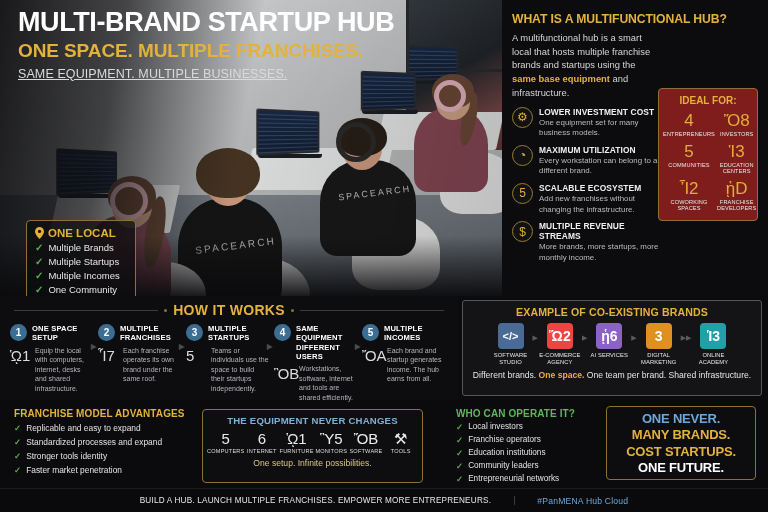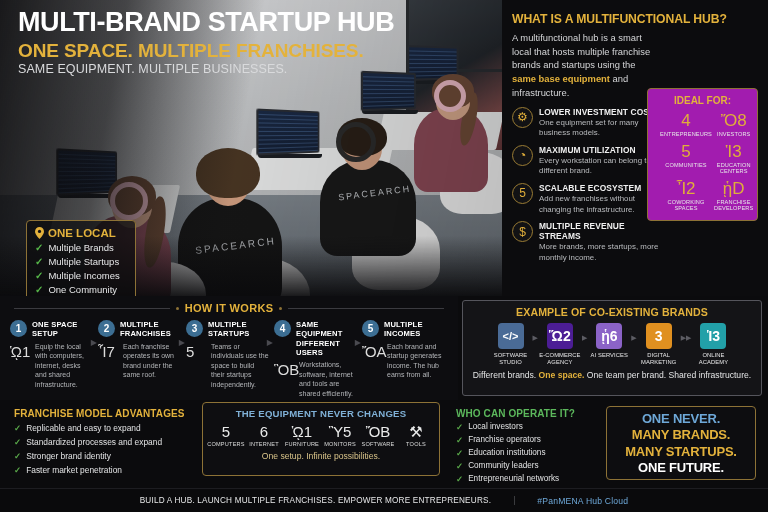--- a/index.html
+++ b/index.html
@@ -82,21 +82,21 @@
   .pD .chair{ left:440px; top:152px; width:74px; height:62px; }
 
   .hero-shade{ position:absolute; inset:0;
      background:linear-gradient(100deg,rgba(10,10,12,.93) 0%,rgba(12,12,14,.72) 22%,rgba(0,0,0,.08) 46%,rgba(0,0,0,.22) 100%); }
   .hero-bottom{ position:absolute; left:0; bottom:0; width:100%; height:60px;
      background:linear-gradient(180deg,rgba(10,10,12,0),rgba(10,10,12,.92)); }
 
   .titles { position:absolute; left:18px; top:8px; z-index:6; }
   .t1 { font-size:27px; font-weight:bold; letter-spacing:-.4px; color:#fff; line-height:1.06;}
   .t2 { font-size:19px; font-weight:bold; color:#e3b23c; margin-top:3px; letter-spacing:-.1px;}
-  .t3 { font-size:12.5px; color:#d9dadc; letter-spacing:.1px;}
+  .t3 { font-size:12.5px; color:#d9dadc; margin-top:5px; letter-spacing:.1px;text-decoration:underline;}
 
   .onelocal { position:absolute; left:26px; top:220px; width:110px; z-index:7;
      background:rgba(12,12,14,.72); border:1px solid #8d7236; border-radius:4px; padding:6px 8px 7px; }
   .ol-head { display:flex; align-items:center; gap:4px; color:#e3b23c; font-weight:bold; font-size:11.5px; }
   .ol-li { display:flex; align-items:center; gap:5px; font-size:9.5px; color:#e6e7e8; margin-top:3px;}
   .chk { color:#57b84a; font-size:10px; font-weight:bold; }
 
   
   .rpanel { position:absolute; left:502px; top:0; width:266px; height:296px;
             background:#0c0c0e; padding:12px 10px 0 10px; }
@@ -104,34 +104,34 @@
   .rp-para { font-size:9.4px; line-height:1.46; color:#d5d6d8; margin-top:5px; width:148px;}
   .hl { color:#e3b23c; font-weight:bold; }
   .benefits { margin-top:7px; width:152px; }
   .bene { display:flex; gap:6px; margin-bottom:6px; }
   .bicon { flex:0 0 auto; width:21px; height:21px; border-radius:50%;
            border:1px solid #9a7c34; background:#121214;
            display:flex; align-items:center; justify-content:center; }
   .bt { font-size:8.4px; font-weight:bold; color:#f0f0f0; letter-spacing:.1px;}
   .bd { font-size:7.9px; line-height:1.34; color:#b9bbbe; margin-top:1px;}
 
-  .idealbox { position:absolute; right:10px; top:88px; width:111px;
-              border:1px solid #8d7236; border-radius:4px; background:#a21caf; padding:6px 12px 8px; }
+  .idealbox { position:absolute; right:10px; top:88px; width:100px;
+              border:1px solid #8d7236; border-radius:4px; background:#7f1d1d; padding:6px 4px 8px; }
   .ideal-h { text-align:center; color:#e3b23c; font-weight:bold; font-size:10px; margin-bottom:5px;}
   .ideal-g { display:grid; grid-template-columns:1fr 1fr; gap:4px 2px; }
   .icell { text-align:center; }
   .icell .gl { font-size:17px; line-height:19px; color:#e0ae3a; }
   .icell .lb { font-size:5.6px; color:#e6e7e8; letter-spacing:.15px; line-height:1.18; margin-top:1px;}
 
   
   .hiw { position:absolute; left:0; top:296px; width:458px; height:104px; background:#0d0d10; }
   .hiw-head { display:flex; align-items:center; gap:6px; padding:6px 14px 0; }
   .hline { flex:1; height:1px; background:#3b3b40; }
   .hdot { width:3px; height:3px; border-radius:50%; background:#8d7236;}
-  .hiw-t { color:#e3b23c; font-size:11px; font-weight:bold; letter-spacing:.3px;text-align:right;}
+  .hiw-t { color:#e3b23c; font-size:14px; font-weight:bold; letter-spacing:.3px;text-align:right;}
   .steps { display:flex; gap:0; padding:6px 8px 0 10px; }
   .step { flex:1; padding-right:5px; position:relative; }
   .arrowc{ position:absolute; right:1px; top:18px; color:#4a4a50; font-size:8px;}
   .s-top { display:flex; align-items:flex-start; gap:5px; }
   .s-num { flex:0 0 auto; width:17px; height:17px; border-radius:50%; background:#3c6e93;
            color:#fff; font-size:10px; font-weight:bold; display:flex; align-items:center; justify-content:center;}
   .s-title{ font-size:7.6px; font-weight:bold; color:#fff; line-height:1.22; letter-spacing:.15px;}
   .s-body { display:flex; gap:5px; margin-top:3px;}
   .s-ic { flex:0 0 auto; width:20px; color:#dcdcdc; font-size:15px; line-height:1; padding-top:2px;}
   .s-desc{ font-size:7px; line-height:1.36; color:#b3b5b8;}
@@ -148,21 +148,21 @@
   .br-ar{ color:#5c5c63; font-size:7px; padding-top:11px;}
   .br-f { text-align:center; font-size:8.6px; color:#e3e4e5; margin-top:4px;}
 
   
   .bot { position:absolute; left:0; top:400px; width:768px; height:88px; }
   .adv { position:absolute; left:14px; top:8px; width:182px;}
   .adv-t { color:#e3b23c; font-size:10px; font-weight:bold; letter-spacing:.1px;}
   .adv-li{ display:flex; gap:5px; font-size:8.4px; color:#e2e3e4; margin-top:4px;}
   .adv-li .chk{ color:#5aa84a; font-size:8.5px;}
 
-  .equip { position:absolute; left:202px; top:2px; width:238px; height:74px;
+  .equip { position:absolute; left:202px; top:9px; width:221px; height:74px;
            border:1px solid #8d7236; border-radius:4px; background:#0e0e11; padding:5px 4px;}
   .eq-t { text-align:center; color:#7fb0d6; font-size:9.6px; font-weight:bold; letter-spacing:.2px;}
   .eq-row{ display:flex; justify-content:space-around; margin-top:4px;}
   .eq-i { text-align:center; width:38px;}
   .eq-g { font-size:15px; color:#e9eaea; line-height:17px;}
   .eq-l { font-size:5.6px; color:#dcdddd; letter-spacing:.2px; margin-top:1px;}
   .eq-f { text-align:center; color:#d9c48a; font-size:8.6px; margin-top:4px;}
 
   .who { position:absolute; left:456px; top:8px; width:150px;}
   .who-t{ color:#5cb85c; font-size:10px; font-weight:bold; letter-spacing:.1px;}
@@ -432,21 +432,21 @@
     <div class="br-t">EXAMPLE OF CO-EXISTING BRANDS</div>
     <div class="br-row" id="brand-row">
         <div class="br-i">
           <div class="tile" style="background: rgb(74, 107, 150);">
             <span style="font-size: 11px; font-weight: bold; line-height: 1;">&lt;/&gt;</span>
           </div>
           <div class="br-l">SOFTWARE STUDIO</div>
         </div>
         <div class="br-ar">▶</div>
         <div class="br-i">
-          <div class="tile" style="background: #4c1d95;">
+          <div class="tile" style="background: #ef4444;">
             <span style="font-size: 14px; font-weight: bold; line-height: 1;">Ὥ2</span>
           </div>
           <div class="br-l">E-COMMERCE AGENCY</div>
         </div>
         <div class="br-ar">▶</div>
         <div class="br-i">
           <div class="tile" style="background: rgb(139, 99, 199);">
             <span style="font-size: 14px; font-weight: bold; line-height: 1;">ᾑ6</span>
           </div>
           <div class="br-l">AI SERVICES</div>
@@ -480,21 +480,21 @@
           <div class="adv-li">
             <span class="chk">✓</span>
             <span>Replicable and easy to expand</span>
           </div>
           <div class="adv-li">
             <span class="chk">✓</span>
             <span>Standardized processes and expand</span>
           </div>
           <div class="adv-li">
             <span class="chk">✓</span>
-            <span>Stronger brand identity</span>
+            <span>Stronger tools identity</span>
           </div>
           <div class="adv-li">
             <span class="chk">✓</span>
             <span>Faster market penetration</span>
           </div>
         </div>
     </div>
 
     <div class="equip">
       <div class="eq-t">THE EQUIPMENT NEVER CHANGES</div>
@@ -549,21 +549,21 @@
           <div class="who-li">
             <span class="chk">✓</span>
             <span>Entrepreneurial networks</span>
           </div>
         </div>
     </div>
 
     <div class="slogan">
       <div class="sl b">ONE NEVER.</div>
       <div class="sl g">MANY BRANDS.</div>
-      <div class="sl g">MANY STARTUPS.</div>
+      <div class="sl g">COST STARTUPS.</div>
       <div class="sl w">ONE FUTURE.</div>
     </div>
   </div>
 
   <div class="footer">
     <span class="f1">BUILD A HUB. LAUNCH MULTIPLE FRANCHISES. EMPOWER MORE ENTREPRENEURS.</span>
     <span class="fsep">|</span>
     <span class="f3">#PanMENA Hub Cloud</span>
   </div>
 </div>

